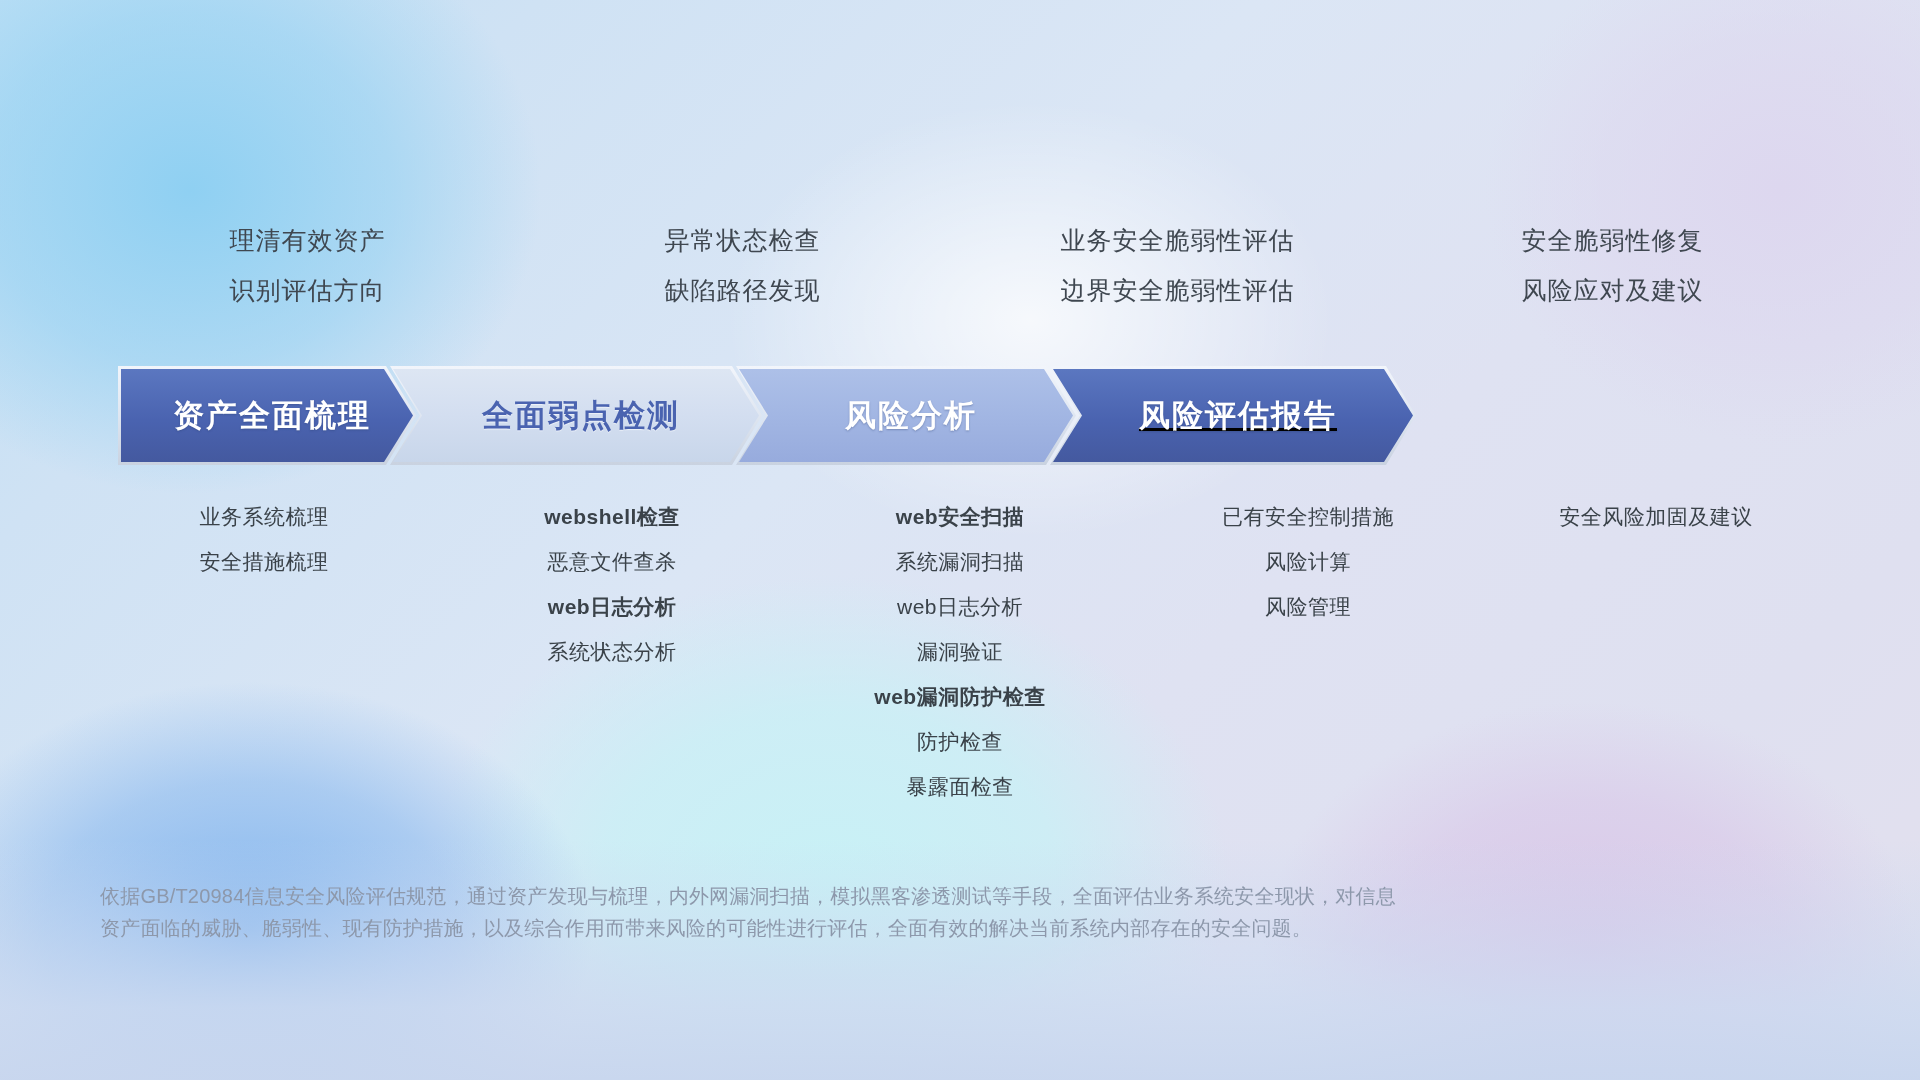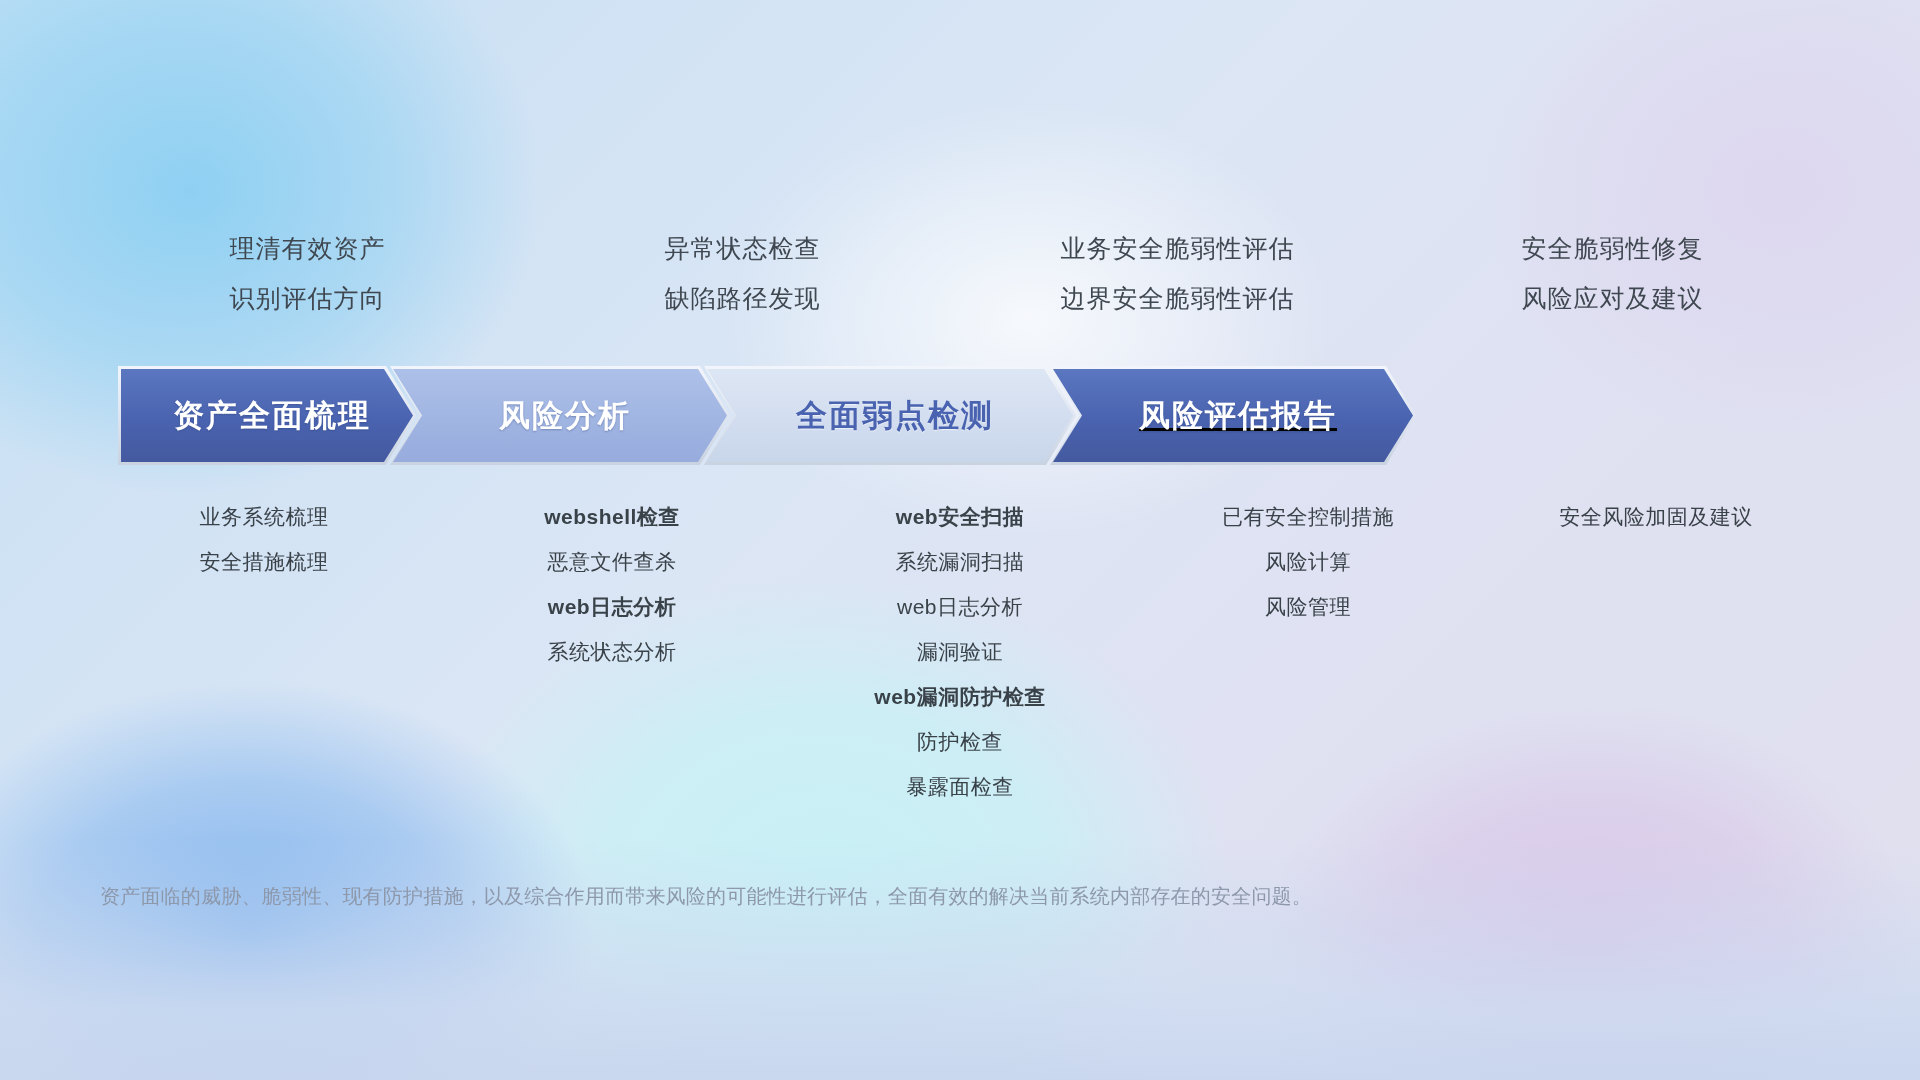--- a/index.html
+++ b/index.html
@@ -49,21 +49,21 @@
   .b-bottomfade {
     left:0; right:0; bottom:0; height:240px; width:1920px;
     background:linear-gradient(to bottom, rgba(214,225,243,0) 0%, rgba(205,218,240,0.85) 70%, rgba(200,214,238,0.95) 100%);
   }
 
   
   #content { position:absolute; inset:0; }
 
   
   #top-row {
-    position:absolute; left:90px; top:236px; width:1740px; height:110px;
+    position:absolute; left:90px; top:228px; width:1740px; height:110px;
     display:flex;
   }
   .top-col { flex:1; display:flex; flex-direction:column; align-items:center; justify-content:flex-start; }
   .top-col.center-single { justify-content:center; padding-top:26px; }
   .top-line {
     font-size:25px; color:#3f4750; letter-spacing:1px; line-height:1; margin-bottom:25px;
     white-space:nowrap;
   }
 
   
@@ -156,34 +156,34 @@
 
     <div class="chev first" style="width:298px;">
       <div class="chev-bgwrap">
         <div class="chev-shape chev-edge"></div>
         <div class="chev-inner" style="background:linear-gradient(180deg,#5b77c0 0%, #4a63b0 55%, #44599f 100%);"></div>
       </div>
       <div class="chev-label lab-white">资产全面梳理</div>
     </div>
 
 
+    <div class="chev" style="width:372px;">
+      <div class="chev-bgwrap">
+        <div class="chev-shape chev-edge"></div>
+        <div class="chev-inner" style="background:linear-gradient(180deg,#dde6f3 0%, #d3def0 50%, #c8d6ea 100%);"></div>
+      </div>
+      <div class="chev-label lab-blue">全面弱点检测</div>
+    </div>
+
     <div class="chev" style="width:340px;">
       <div class="chev-bgwrap">
         <div class="chev-shape chev-edge"></div>
         <div class="chev-inner" style="background:linear-gradient(180deg,#adc0e8 0%, #a2b6e3 50%, #97abdd 100%);"></div>
       </div>
       <div class="chev-label lab-white">风险分析</div>
-    </div>
-
-    <div class="chev" style="width:372px;">
-      <div class="chev-bgwrap">
-        <div class="chev-shape chev-edge"></div>
-        <div class="chev-inner" style="background:linear-gradient(180deg,#dde6f3 0%, #d3def0 50%, #c8d6ea 100%);"></div>
-      </div>
-      <div class="chev-label lab-blue">全面弱点检测</div>
     </div>
 
     <div class="chev" style="width:366px;text-decoration:underline;">
       <div class="chev-bgwrap">
         <div class="chev-shape chev-edge"></div>
         <div class="chev-inner" style="background:linear-gradient(180deg,#5b77c0 0%, #4a63b0 55%, #44599f 100%);"></div>
       </div>
       <div class="chev-label lab-white">风险评估报告</div>
     </div>
 
@@ -219,16 +219,17 @@
       <div class="bot-line">风险管理</div>
     </div>
 
     <div class="bot-col">
       <div class="bot-line">安全风险加固及建议</div>
     </div>
 
   </div>
 
   <div id="footer">
+    <div class="fline">依据GB/T20984信息安全风险评估规范，通过资产发现与梳理，内外网漏洞扫描，模拟黑客渗透测试等手段，全面评估业务系统安全现状，对信息</div>
     <div class="fline">资产面临的威胁、脆弱性、现有防护措施，以及综合作用而带来风险的可能性进行评估，全面有效的解决当前系统内部存在的安全问题。</div>
   </div>
 
 </div>
 
 </body></html>

